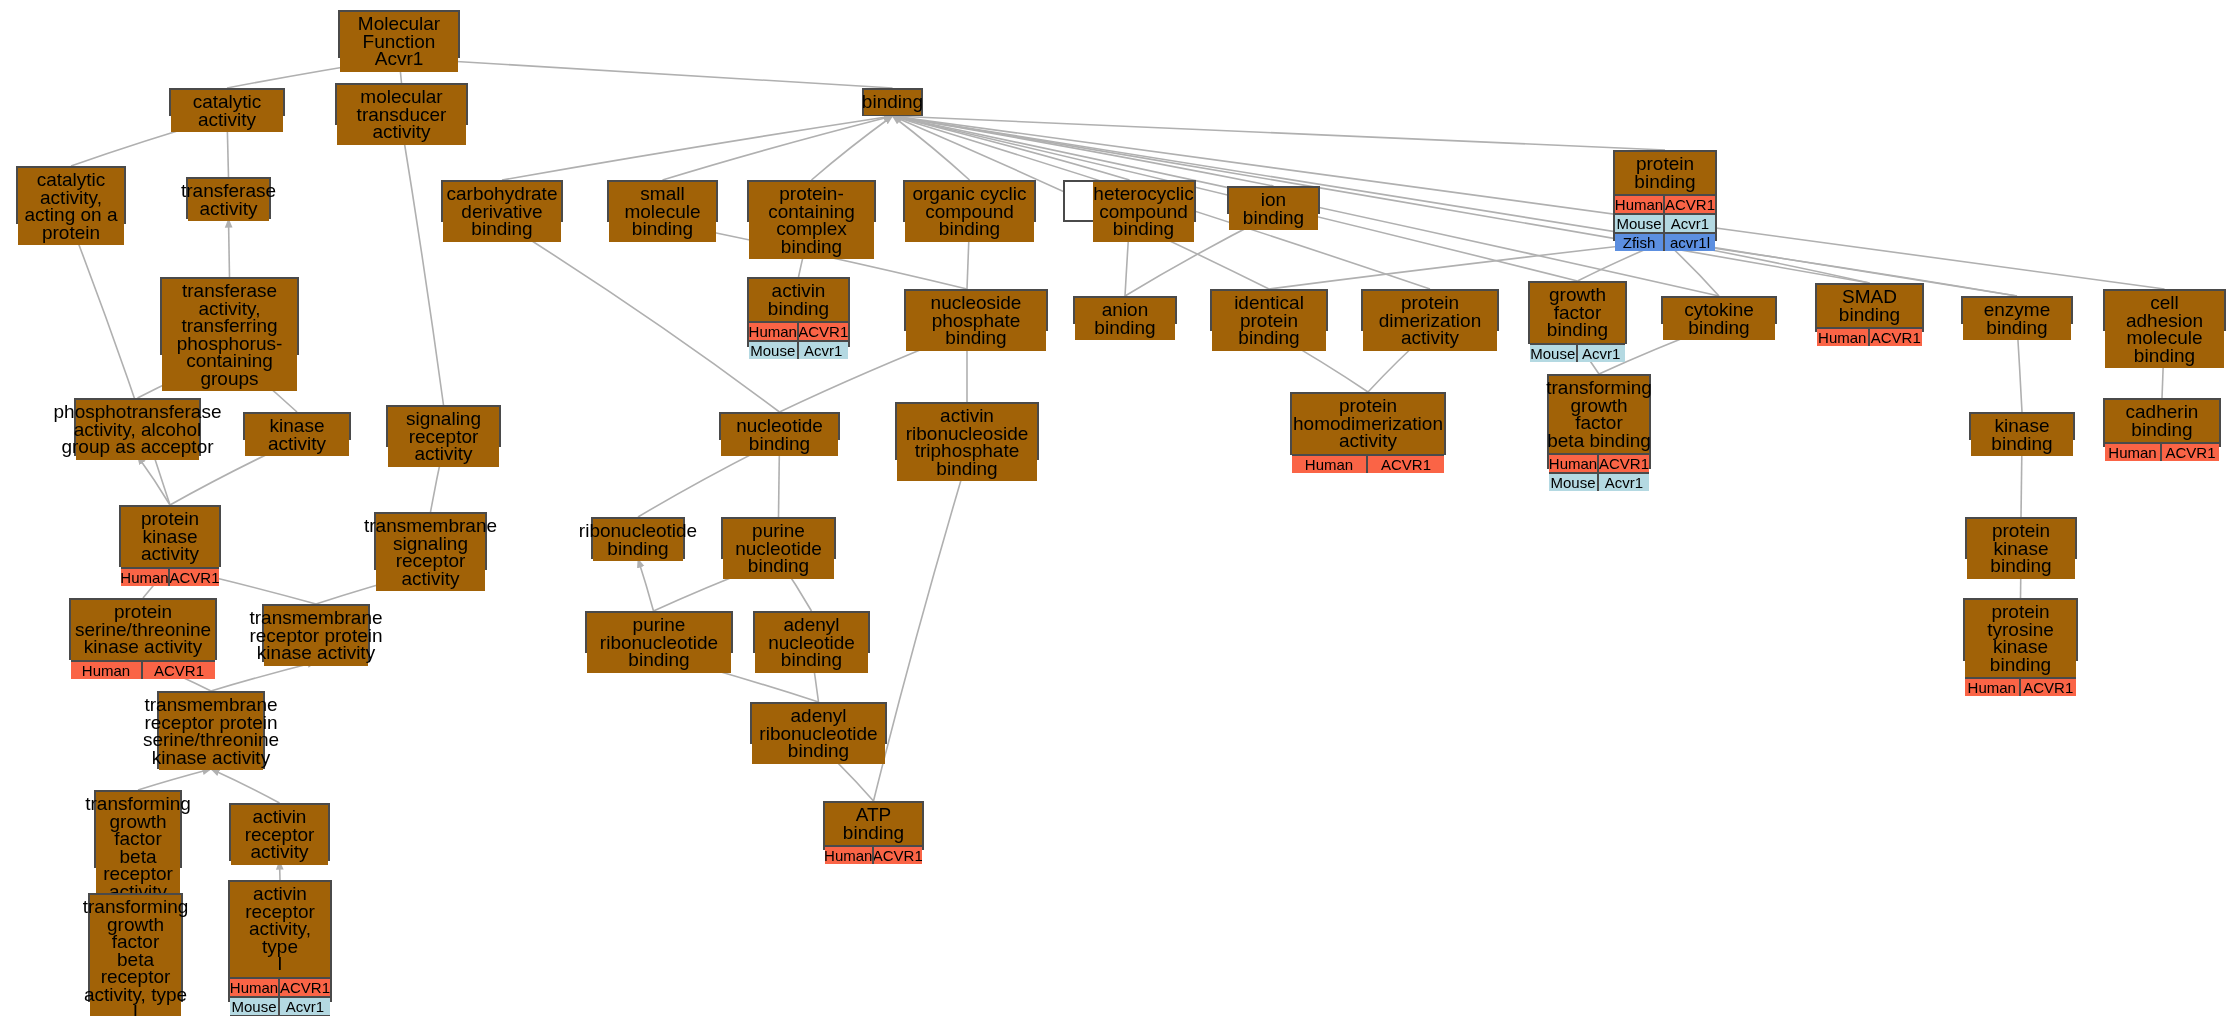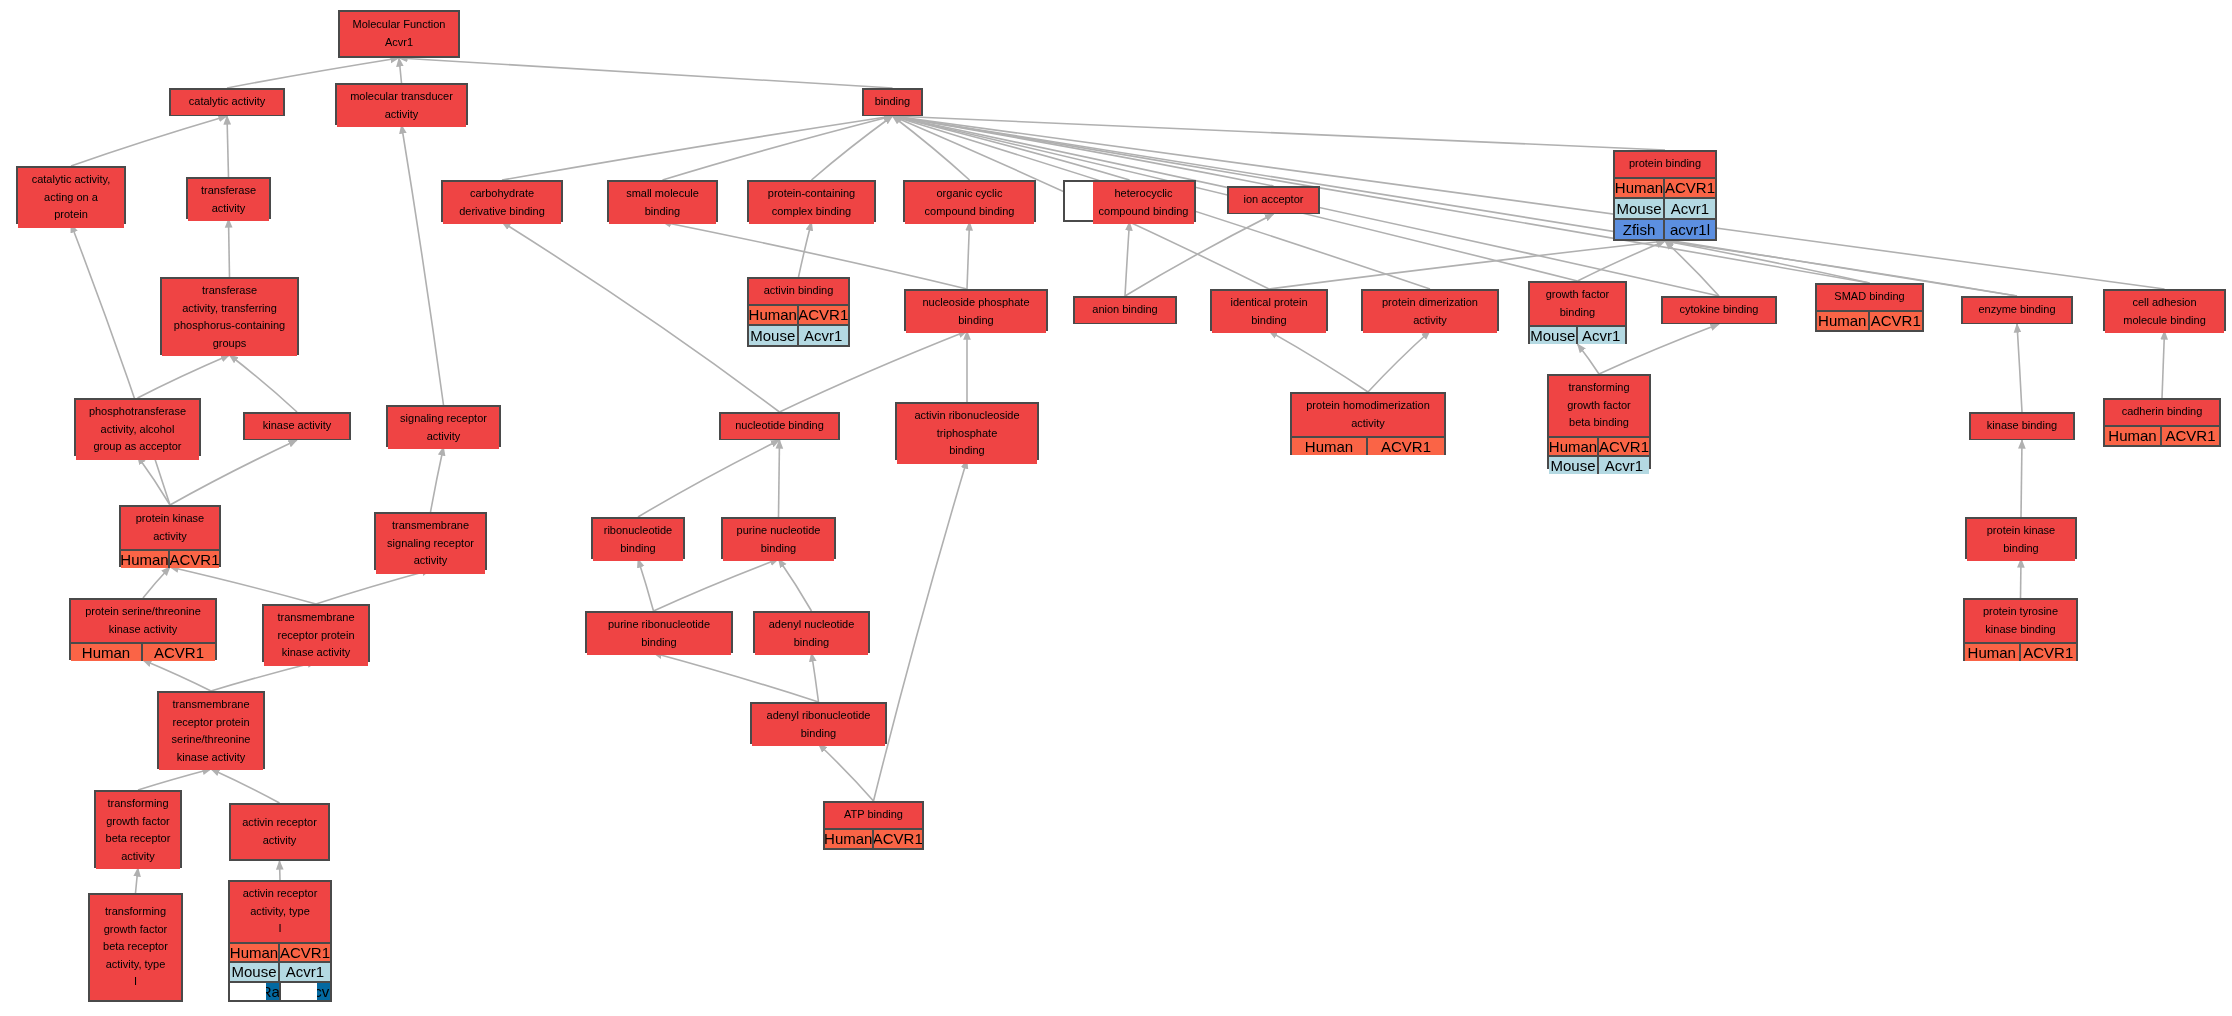--- a/index.html
+++ b/index.html
@@ -27,26 +27,26 @@
   .node {
     position: absolute;
     background: #ffffff;
     border: 2px solid #4a4a4a;
     display: flex;
     flex-direction: column;
     z-index: 5;
   }
   .node-title {
     text-align: center;
-    font-size: 11px;
+    font-size: 19px;
     line-height: 17.5px;
     color: #000000;
     padding: 3px 5px 4px 5px;
     white-space: pre-line;
-    background: #ef4444;
+    background: #a16207;
     flex: 1 1 auto;
     display: flex;
     align-items: center;
     justify-content: center;
   }
   .gene-row {
     display: flex;
     width: 100%;
     border-top: 2px solid #4a4a4a;
     height: 21px;
@@ -186,21 +186,21 @@
     </div>
     <div class="node" style="left: 903px; top: 180px; width: 133px; height: 42px;">
       <div class="node-title">organic cyclic
 compound binding</div>
     </div>
     <div class="node" style="left: 1063px; top: 180px; width: 133px; height: 42px; padding-left: 28px;">
       <div class="node-title">heterocyclic
 compound binding</div>
     </div>
     <div class="node" style="left: 1227px; top: 186px; width: 93px; height: 28px;">
-      <div class="node-title">ion acceptor</div>
+      <div class="node-title">ion binding</div>
     </div>
     <div class="node" style="left: 1613px; top: 150px; width: 104px; height: 91px;">
       <div class="node-title">protein binding</div>
       <div class="gene-row">
         <div class="gene-species sp-human">Human</div>
         <div class="gene-symbol sp-human">ACVR1</div>
       </div>
       <div class="gene-row">
         <div class="gene-species sp-mouse">Mouse</div>
         <div class="gene-symbol sp-mouse">Acvr1</div>

